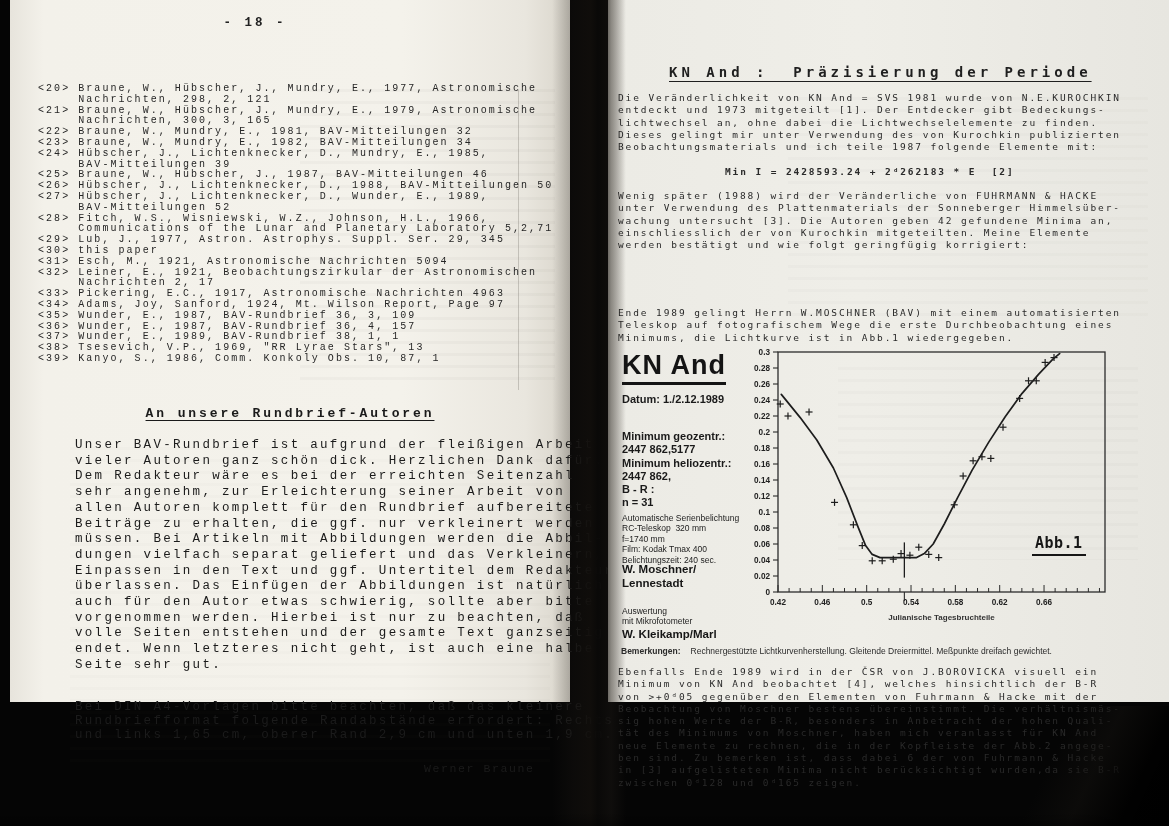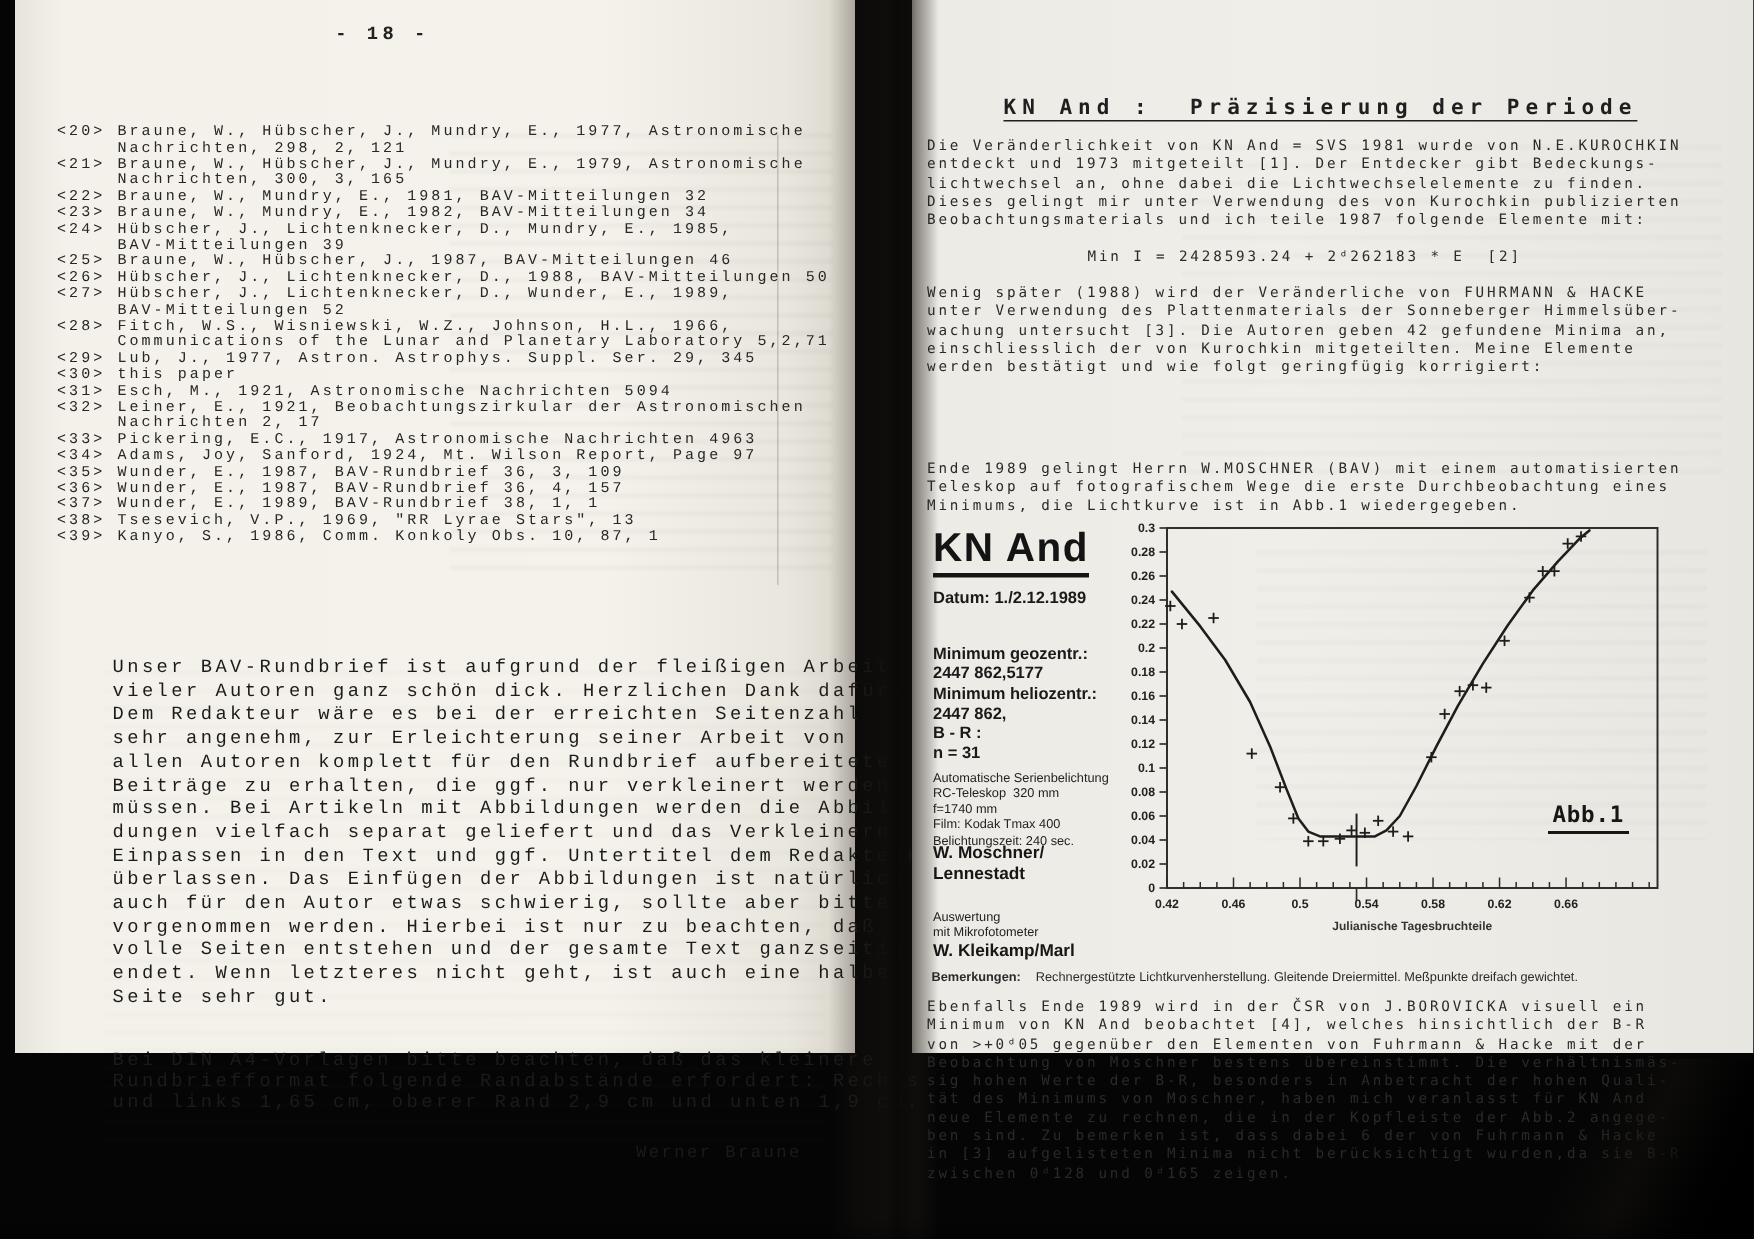--- a/index.html
+++ b/index.html
@@ -96,20 +96,23 @@
 &lt;32&gt; Leiner, E., 1921, Beobachtungszirkular der Astronomischen
      Nachrichten 2, 17
 &lt;33&gt; Pickering, E.C., 1917, Astronomische Nachrichten 4963
 &lt;34&gt; Adams, Joy, Sanford, 1924, Mt. Wilson Report, Page 97
 &lt;35&gt; Wunder, E., 1987, BAV-Rundbrief 36, 3, 109
 &lt;36&gt; Wunder, E., 1987, BAV-Rundbrief 36, 4, 157
 &lt;37&gt; Wunder, E., 1989, BAV-Rundbrief 38, 1, 1
 &lt;38&gt; Tsesevich, V.P., 1969, "RR Lyrae Stars", 13
 &lt;39&gt; Kanyo, S., 1986, Comm. Konkoly Obs. 10, 87, 1</div>
 
+  <div class="abs" style="left:0;top:404px;width:560px;text-align:center;">
+    <span class="lhead">An unsere Rundbrief-Autoren</span>
+  </div>
 
   <div class="abs pre body-lg" style="left:18px;top:438px;">Unser BAV-Rundbrief ist aufgrund der fleißigen Arbeit
 vieler Autoren ganz schön dick. Herzlichen Dank dafür.
 Dem Redakteur wäre es bei der erreichten Seitenzahl
 sehr angenehm, zur Erleichterung seiner Arbeit von
 allen Autoren komplett für den Rundbrief aufbereitete
 Beiträge zu erhalten, die ggf. nur verkleinert werden
 müssen. Bei Artikeln mit Abbildungen werden die Abbil-
 dungen vielfach separat geliefert und das Verkleinern,
 Einpassen in den Text und ggf. Untertitel dem Redakteur
@@ -134,21 +137,21 @@
 <div class="page page-right">
 
   <div class="abs rhead" style="left:17px;top:64px;">KN And :  Präzisierung der Periode</div>
 
   <div class="abs pre rbody" style="left:10px;top:92px;">Die Veränderlichkeit von KN And = SVS 1981 wurde von N.E.KUROCHKIN
 entdeckt und 1973 mitgeteilt [1]. Der Entdecker gibt Bedeckungs-
 lichtwechsel an, ohne dabei die Lichtwechselelemente zu finden.
 Dieses gelingt mir unter Verwendung des von Kurochkin publizierten
 Beobachtungsmaterials und ich teile 1987 folgende Elemente mit:</div>
 
-  <div class="abs pre rbody" style="left:117px;top:166px;">Min I = 2428593.24 + 2ᵈ262183 * E  [2]</div>
+  <div class="abs pre rbody" style="left:117px;top:166px;font-weight:bold;">Min I = 2428593.24 + 2ᵈ262183 * E  [2]</div>
 
   <div class="abs pre rbody" style="left:10px;top:190px;">Wenig später (1988) wird der Veränderliche von FUHRMANN &amp; HACKE
 unter Verwendung des Plattenmaterials der Sonneberger Himmelsüber-
 wachung untersucht [3]. Die Autoren geben 42 gefundene Minima an,
 einschliesslich der von Kurochkin mitgeteilten. Meine Elemente
 werden bestätigt und wie folgt geringfügig korrigiert:</div>
 
 
   <div class="abs pre rbody" style="left:10px;top:307px;">Ende 1989 gelingt Herrn W.MOSCHNER (BAV) mit einem automatisierten
 Teleskop auf fotografischem Wege die erste Durchbeobachtung eines

